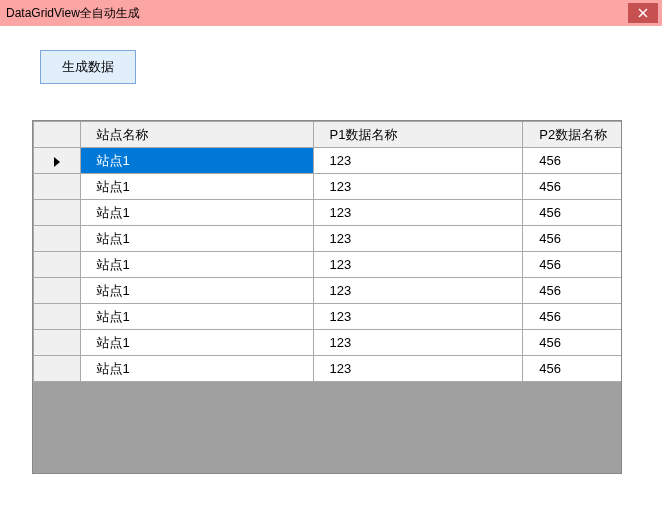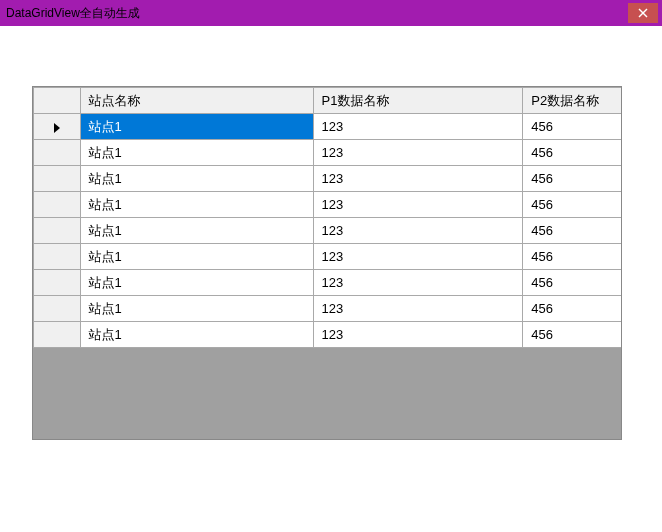--- a/index.html
+++ b/index.html
@@ -13,21 +13,21 @@
       height: 532px;
       overflow: hidden;
       position: relative;
     }
     .titlebar {
       height: 26px;
       display: flex;
       align-items: center;
       justify-content: space-between;
       padding-left: 6px;
-      background: #a21caf;
+      background: #fca5a5;
       text-align: center;
     }
     .title-text {
       font-size: 12px;
       color: #000;
     }
     .close-btn {
       width: 30px;
       height: 20px;
       background: #c75050;
@@ -74,21 +74,21 @@
       width: 700px;
     }
     table.grid {
       border-collapse: collapse;
       background: #fff;
       width: 100%;
     }
     table.grid th, table.grid td {
       border: 1px solid #a9a9a9;
       height: 26px;
-      padding: 0 8px;
+      padding: 0 16px;
       text-align: left;
       font-weight: normal;
       font-size: 13px;
       vertical-align: middle;
       white-space: nowrap;
     }
     table.grid th {
       background: #f0f0f0;
     }
     .rowhdr {
@@ -132,20 +132,23 @@
       <svg viewBox="0 0 10 10">
           <line x1="1" y1="1" x2="9" y2="9" stroke="#fff" stroke-width="1.4"></line>
           <line x1="9" y1="1" x2="1" y2="9" stroke="#fff" stroke-width="1.4"></line>
         </svg>
     </span>
   </div>
 </div>
 
 <div class="content">
 
+  <div class="gen-btn">
+    <span>生成数据</span>
+  </div>
 
   <div class="grid-wrapper">
     <div class="grid-scroll">
       <div class="grid-inner-wide">
         <table class="grid">
           <thead>
             <tr>
               <th class="rowhdr"></th>
               <th class="col-name">站点名称</th>
               <th class="col-p1">P1数据名称</th>

